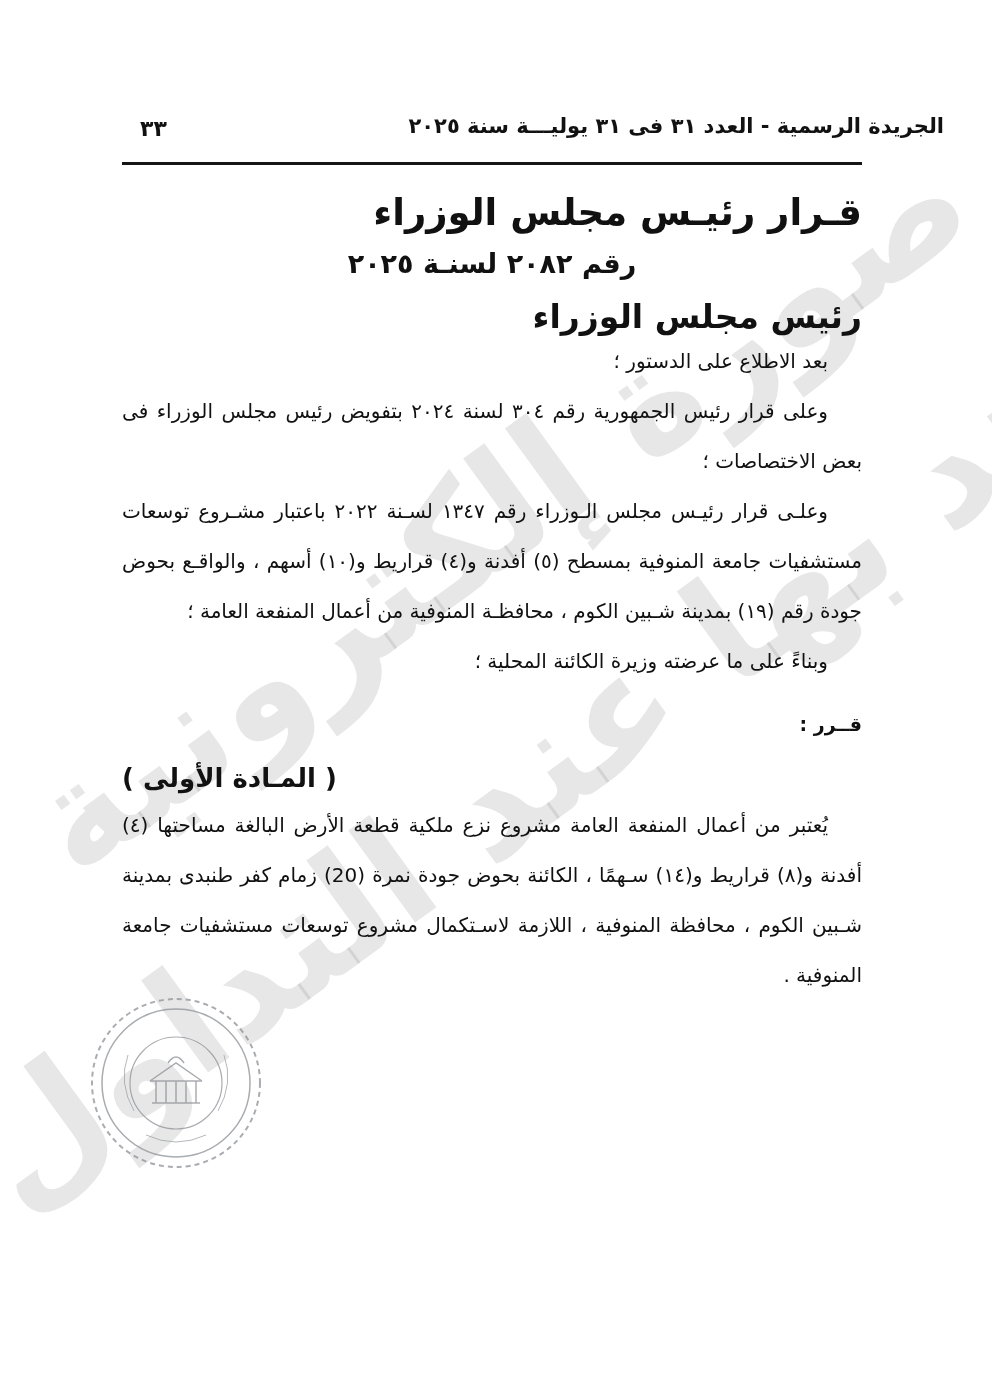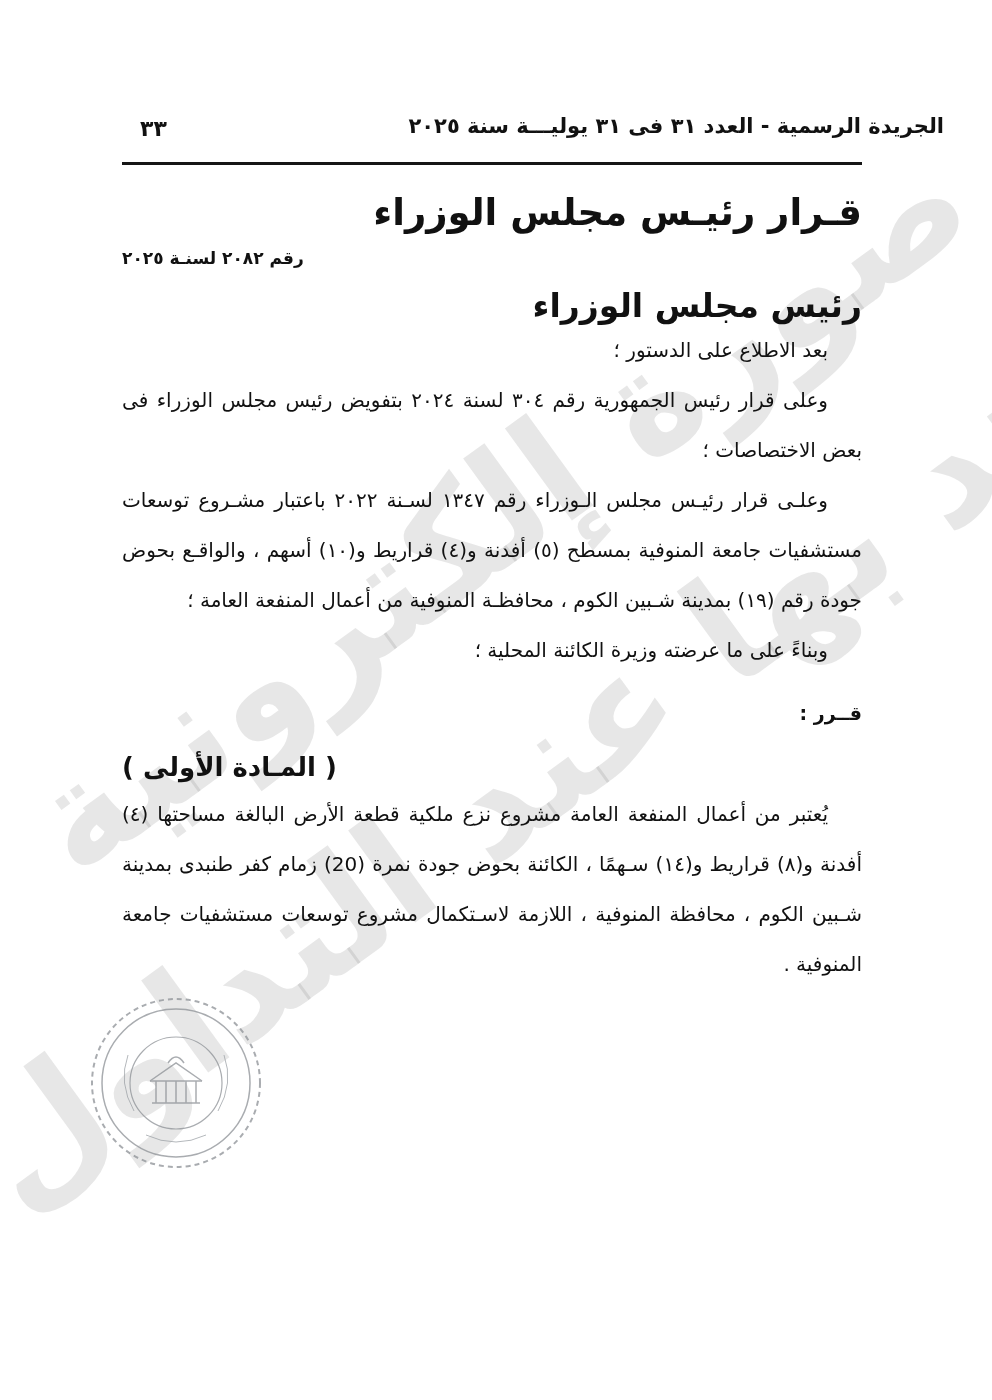--- a/index.html
+++ b/index.html
@@ -62,22 +62,22 @@
     background:#161616;
     margin-top:12px;
   }
   .decree-title {
     text-align:right;
     font-size:37px;
     font-weight:bold;
     margin-top:26px;
   }
   .decree-number {
-    text-align:left;
-    font-size:17px;
+    text-align:center;
+    font-size:27px;
     font-weight:bold;
     margin-top:14px;
   }
   .salutation {
     font-size:33px;
     font-weight:bold;
     margin-top:18px;
   }
   p.body {
     font-size:20px;

